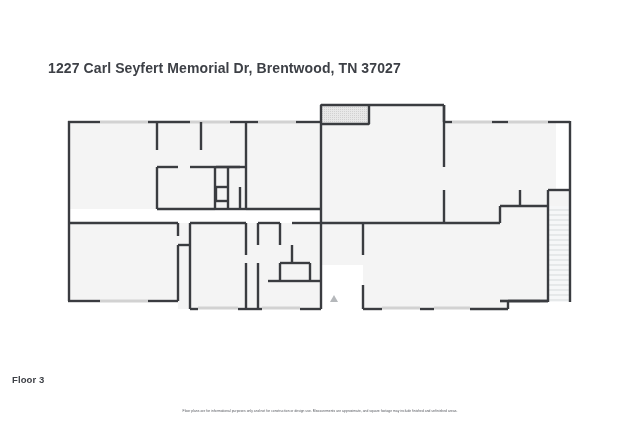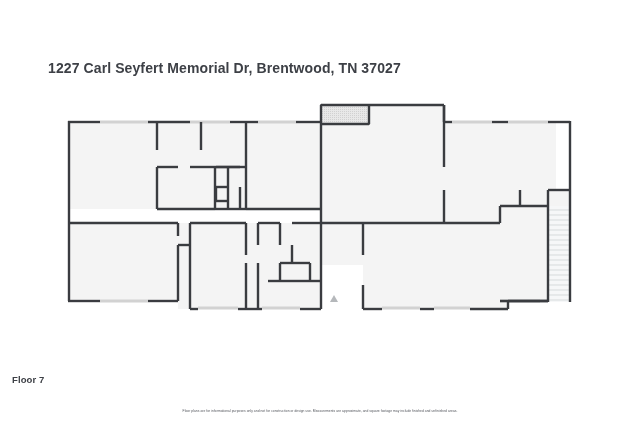--- a/index.html
+++ b/index.html
@@ -246,17 +246,17 @@
       <line x1="363" y1="150" x2="363" y2="160"></line>
       <line x1="246" y1="150" x2="246" y2="160"></line>
     </g>
 
     <g>
       <polygon points="334,200 338,207 330,207" fill="#b5b8bb"></polygon>
     </g>
 
   </svg>
 
-  <div id="floor-label">Floor 7</div>
+  <div id="floor-label">Floor 3</div>
 
   <div id="disclaimer">Floor plans are for informational purposes only and not for construction or design use. Measurements are approximate, and square footage may include finished and unfinished areas.</div>
 
 </div>
 
 </body></html>

